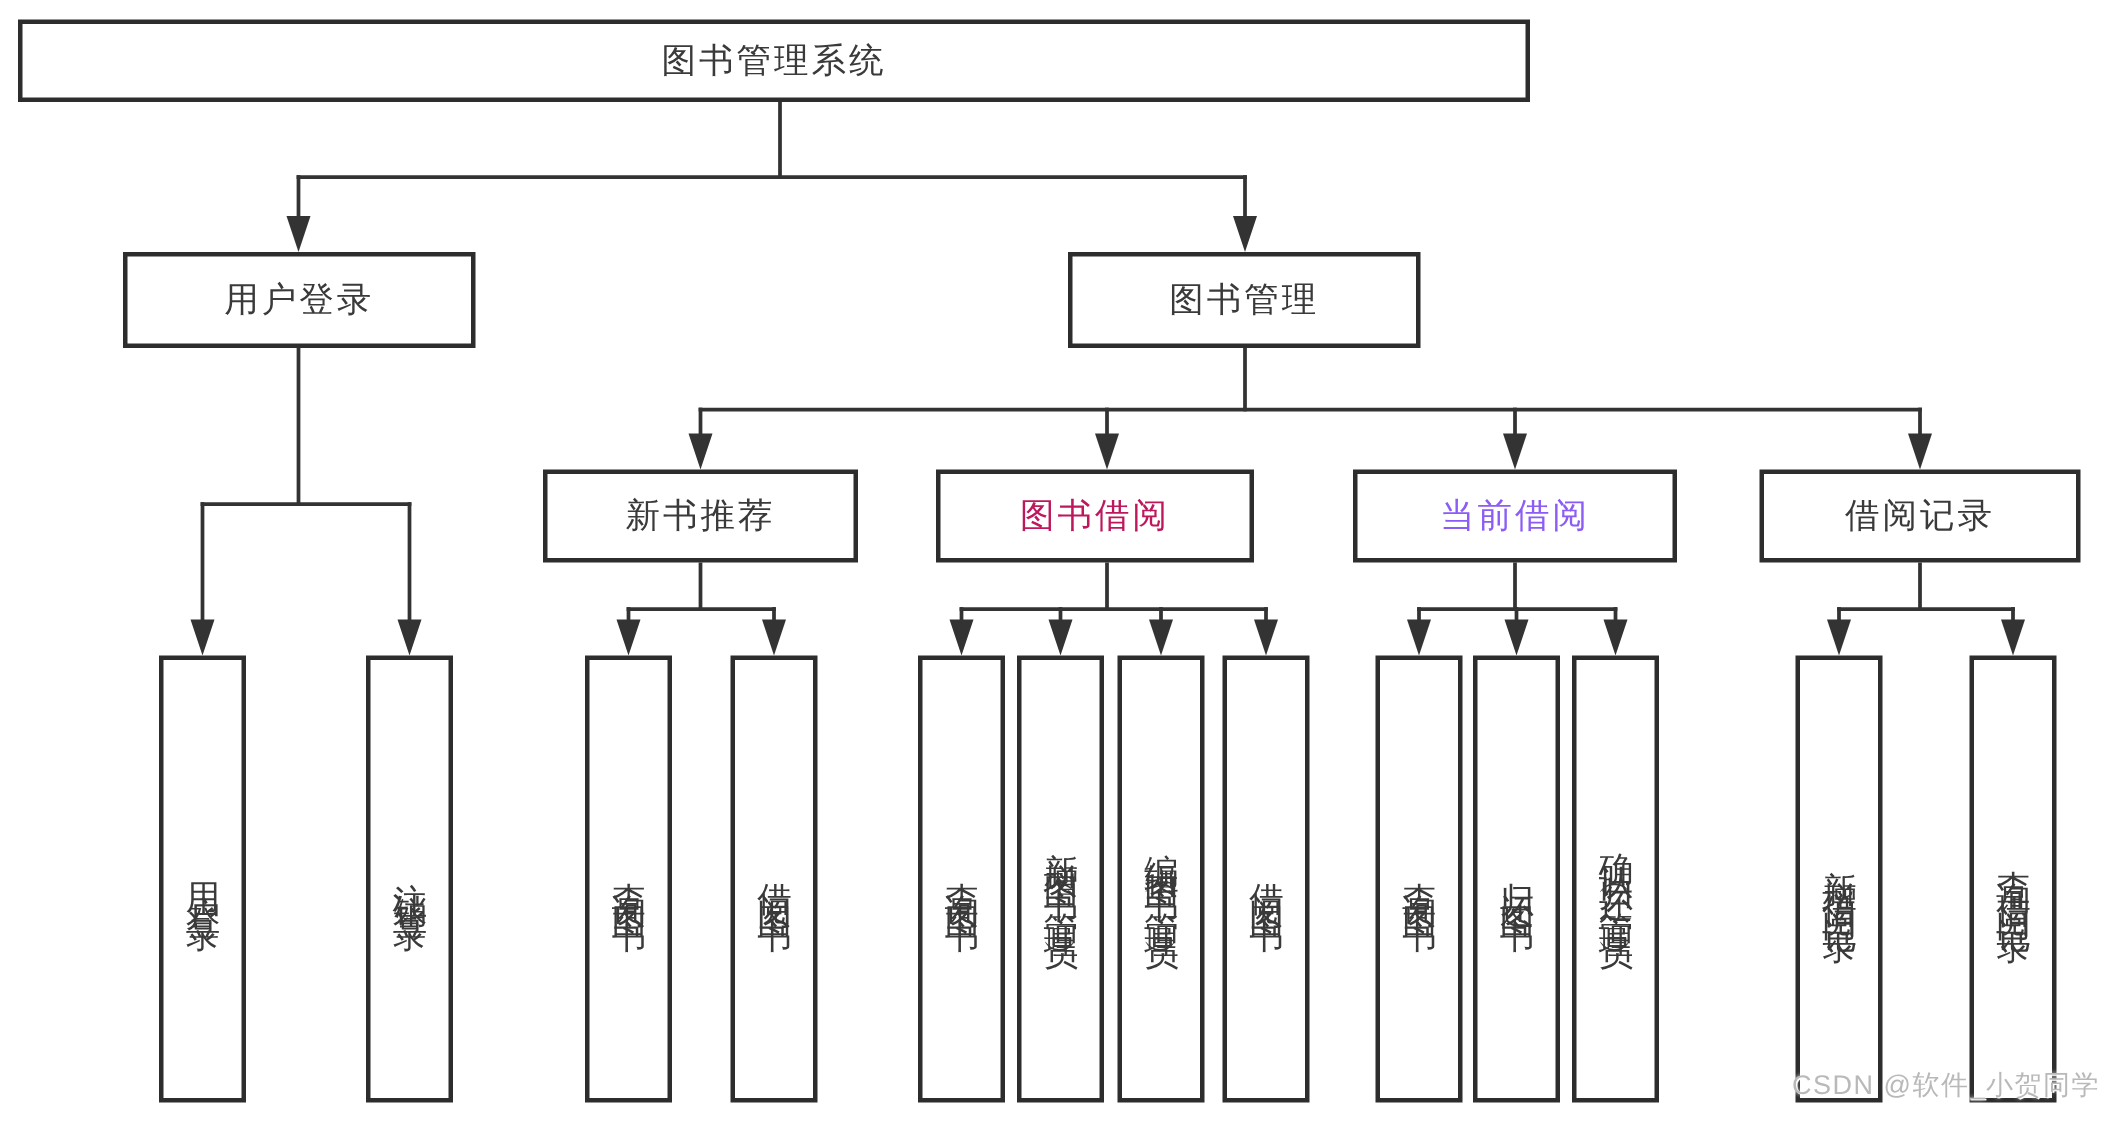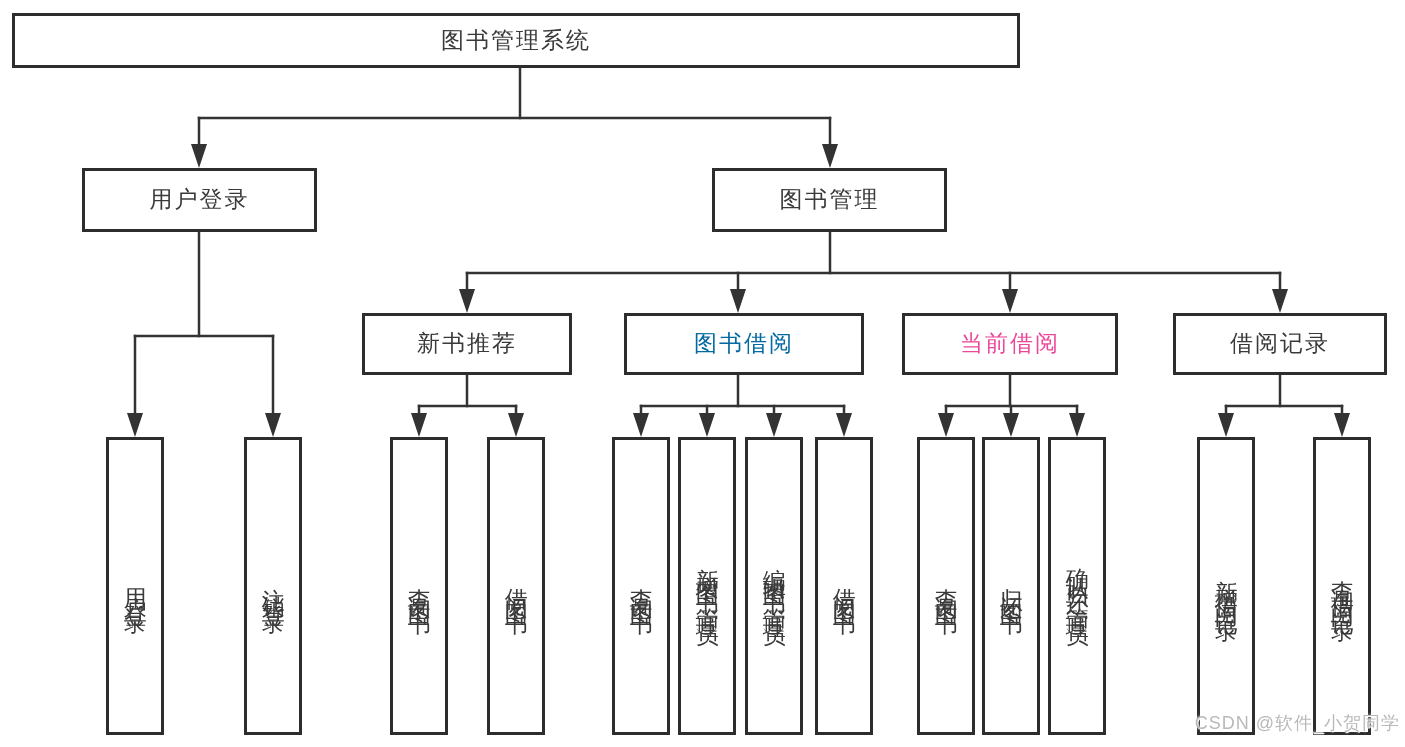--- a/index.html
+++ b/index.html
@@ -82,22 +82,22 @@
       <polygon points="1226,437 1218,413 1234,413" fill="#333333"></polygon>
       <line x1="1342" y1="406" x2="1342" y2="417" stroke="#333333" stroke-width="2.5" stroke-linecap="square"></line>
       <polygon points="1342,437 1334,413 1350,413" fill="#333333"></polygon>
     </svg>
 
   <div class="watermark">CSDN @软件_小贺同学</div>
 <div class="node" style="left: 12px; top: 13px; width: 1008px; height: 55px; border-color: rgb(45, 45, 45); color: rgb(58, 58, 58);">图书管理系统</div>
     <div class="node" style="left: 82px; top: 168px; width: 235px; height: 64px; border-color: rgb(45, 45, 45); color: rgb(58, 58, 58);">用户登录</div>
     <div class="node" style="left: 712px; top: 168px; width: 235px; height: 64px; border-color: rgb(45, 45, 45); color: rgb(58, 58, 58);">图书管理</div>
     <div class="node" style="left: 362px; top: 313px; width: 210px; height: 62px; border-color: rgb(45, 45, 45); color: rgb(58, 58, 58);">新书推荐</div>
-    <div class="node" style="left: 624px; top: 313px; width: 240px; height: 62px; border-color: rgb(45, 45, 45); color: #0369a1;">图书借阅</div>
-    <div class="node" style="left: 902px; top: 313px; width: 216px; height: 62px; border-color: rgb(45, 45, 45); color: #ec4899;">当前借阅</div>
+    <div class="node" style="left: 624px; top: 313px; width: 212px; height: 62px; border-color: rgb(45, 45, 45); color: #be185d;">图书借阅</div>
+    <div class="node" style="left: 902px; top: 313px; width: 216px; height: 62px; border-color: rgb(45, 45, 45); color: #8b5cf6;">当前借阅</div>
     <div class="node" style="left: 1173px; top: 313px; width: 214px; height: 62px; border-color: rgb(45, 45, 45); color: rgb(58, 58, 58);">借阅记录</div>
     <div class="node vertical" style="left: 106px; top: 437px; width: 58px; height: 298px; border-color: rgb(45, 45, 45); color: rgb(58, 58, 58);">用户登录</div>
     <div class="node vertical" style="left: 244px; top: 437px; width: 58px; height: 298px; border-color: rgb(45, 45, 45); color: rgb(58, 58, 58);">注销登录</div>
     <div class="node vertical" style="left: 390px; top: 437px; width: 58px; height: 298px; border-color: rgb(45, 45, 45); color: rgb(58, 58, 58);">查询图书</div>
     <div class="node vertical" style="left: 487px; top: 437px; width: 58px; height: 298px; border-color: rgb(45, 45, 45); color: rgb(58, 58, 58);">借阅图书</div>
     <div class="node vertical" style="left: 612px; top: 437px; width: 58px; height: 298px; border-color: rgb(45, 45, 45); color: rgb(58, 58, 58);">查询图书</div>
     <div class="node vertical" style="left: 678px; top: 437px; width: 58px; height: 298px; border-color: rgb(45, 45, 45); color: rgb(58, 58, 58);">新增图书（管理员）</div>
     <div class="node vertical" style="left: 745px; top: 437px; width: 58px; height: 298px; border-color: rgb(45, 45, 45); color: rgb(58, 58, 58);">编辑图书（管理员）</div>
     <div class="node vertical" style="left: 815px; top: 437px; width: 58px; height: 298px; border-color: rgb(45, 45, 45); color: rgb(58, 58, 58);">借阅图书</div>
     <div class="node vertical" style="left: 917px; top: 437px; width: 58px; height: 298px; border-color: rgb(45, 45, 45); color: rgb(58, 58, 58);">查询图书</div>

